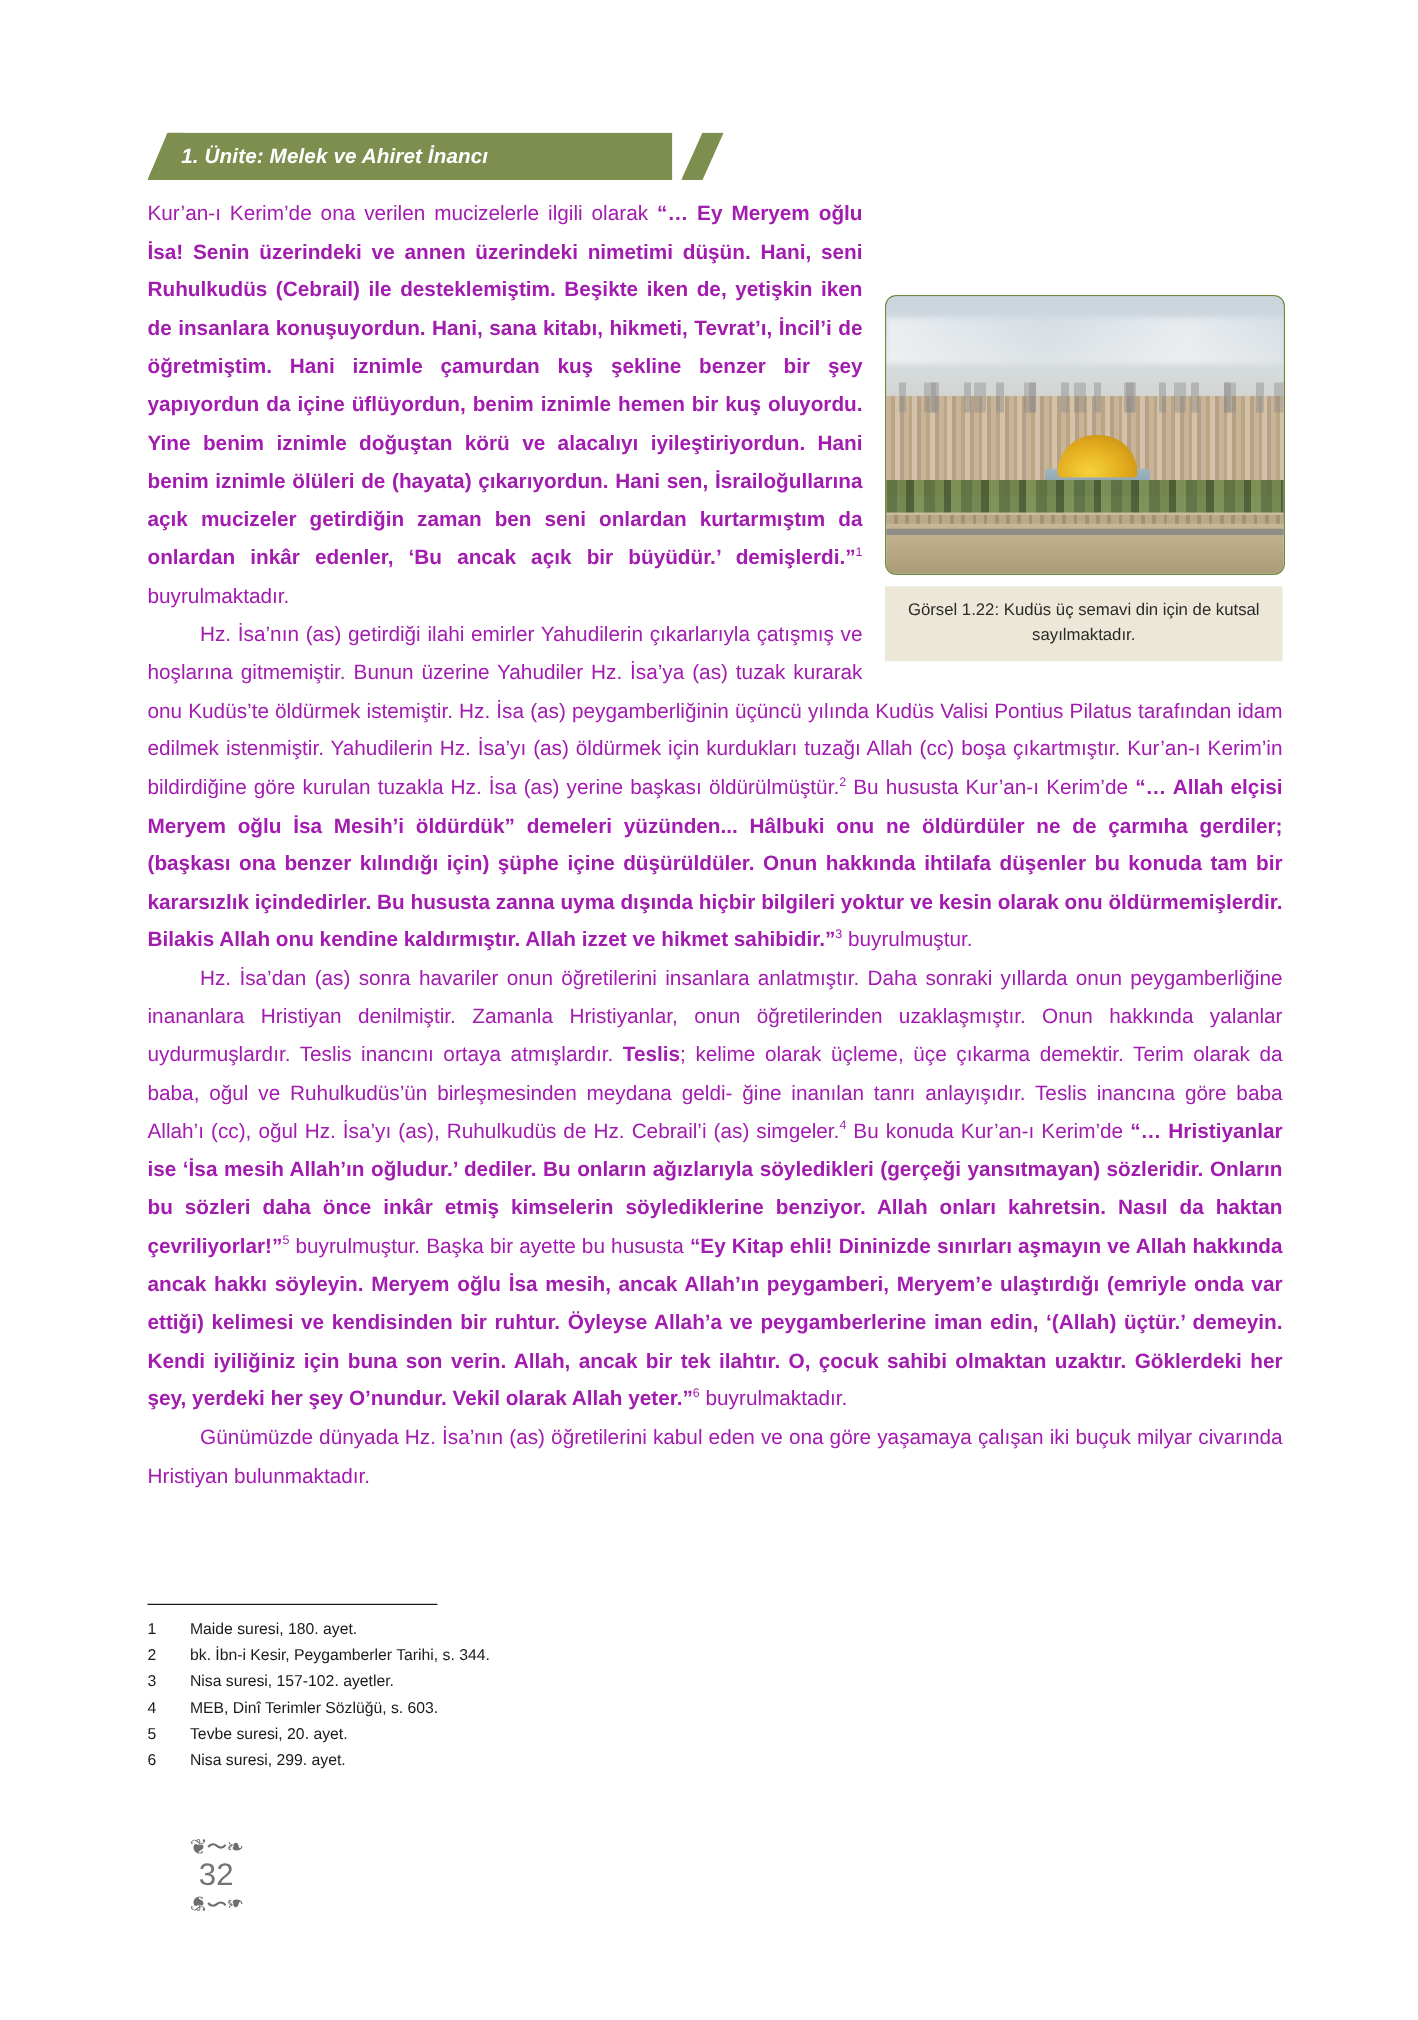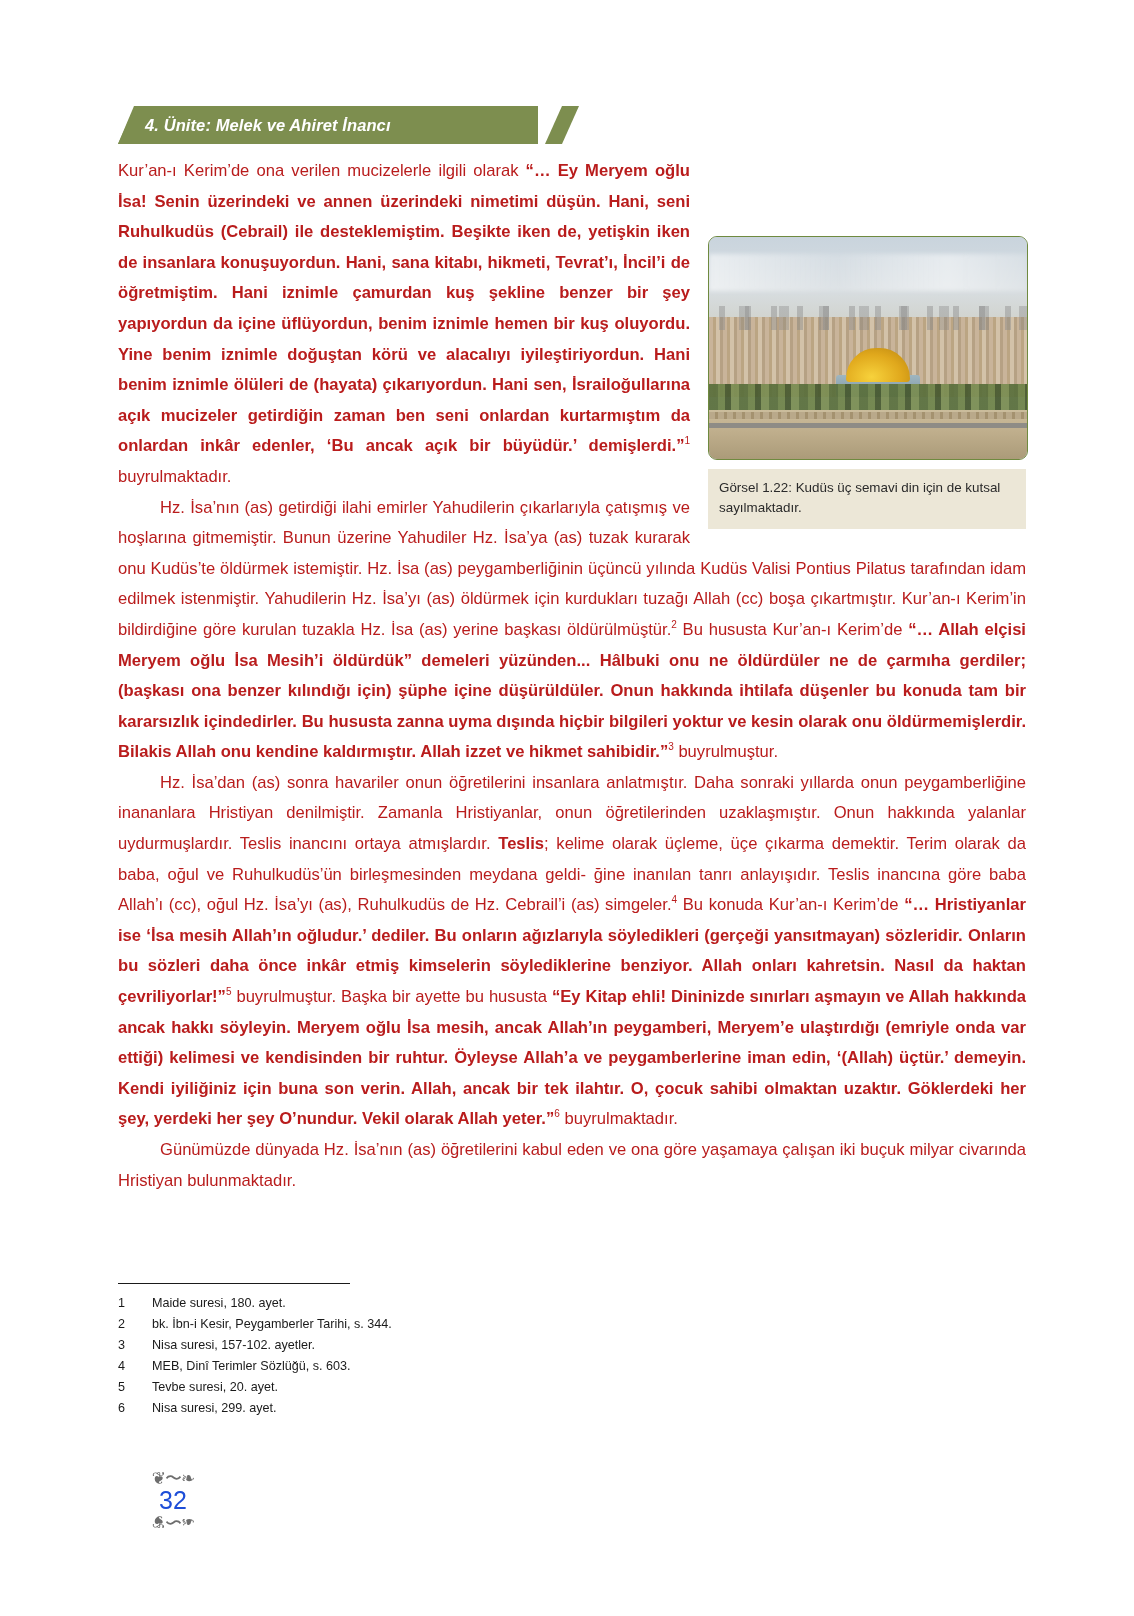--- a/index.html
+++ b/index.html
@@ -74,40 +74,41 @@
     position: absolute;
     left: 118px;
     top: 156px;
     width: 908px;
   }
   .para {
     font-size: 16.6px;
     line-height: 30.6px;
     text-align: justify;
     margin: 0;
-    color: #b91c1c;
+    color: #a21caf;
   }
   .para.indent::before {
     content: "";
     display: inline-block;
     width: 42px;
   }
   b, .b { font-weight: bold; }
   sup {
     font-size: 10px;
     vertical-align: super;
     line-height: 0;
   }
 
   
   .figure {
     float: right;
     width: 318px;
     margin: 80px 0 6px 18px;
     shape-margin: 6px;
+    text-align: center;
   }
   .figure-img {
     width: 318px;
     height: 222px;
     border: 1.5px solid #6f8a3f;
     border-radius: 9px;
     overflow: hidden;
     position: relative;
     background: #cfd6dd;
   }
@@ -213,33 +214,33 @@
     height: 13px;
     line-height: 13px;
     font-size: 17px;
     color: #6d6d6d;
     letter-spacing: -1px;
     font-family: "DejaVu Sans", sans-serif;
   }
   .flourish.bottom { transform: scaleY(-1); }
   .pagenum-val {
     font-size: 25px;
-    color: #1d4ed8;
+    color: #737373;
     line-height: 30px;
   }
 </style>
 </head>
 <body>
 
 <div class="page">
 
   <div class="banner-wrap">
     <div class="banner-slash-left"></div>
     <div class="banner-main">
-      <span class="banner-text">4. Ünite: Melek ve Ahiret İnancı</span>
+      <span class="banner-text">1. Ünite: Melek ve Ahiret İnancı</span>
     </div>
     <div class="banner-tail"></div>
   </div>
 
   <div class="content">
 
     <div class="figure">
       <div class="figure-img">
         <div class="fig-sky"></div>
         <div class="fig-city"></div>

